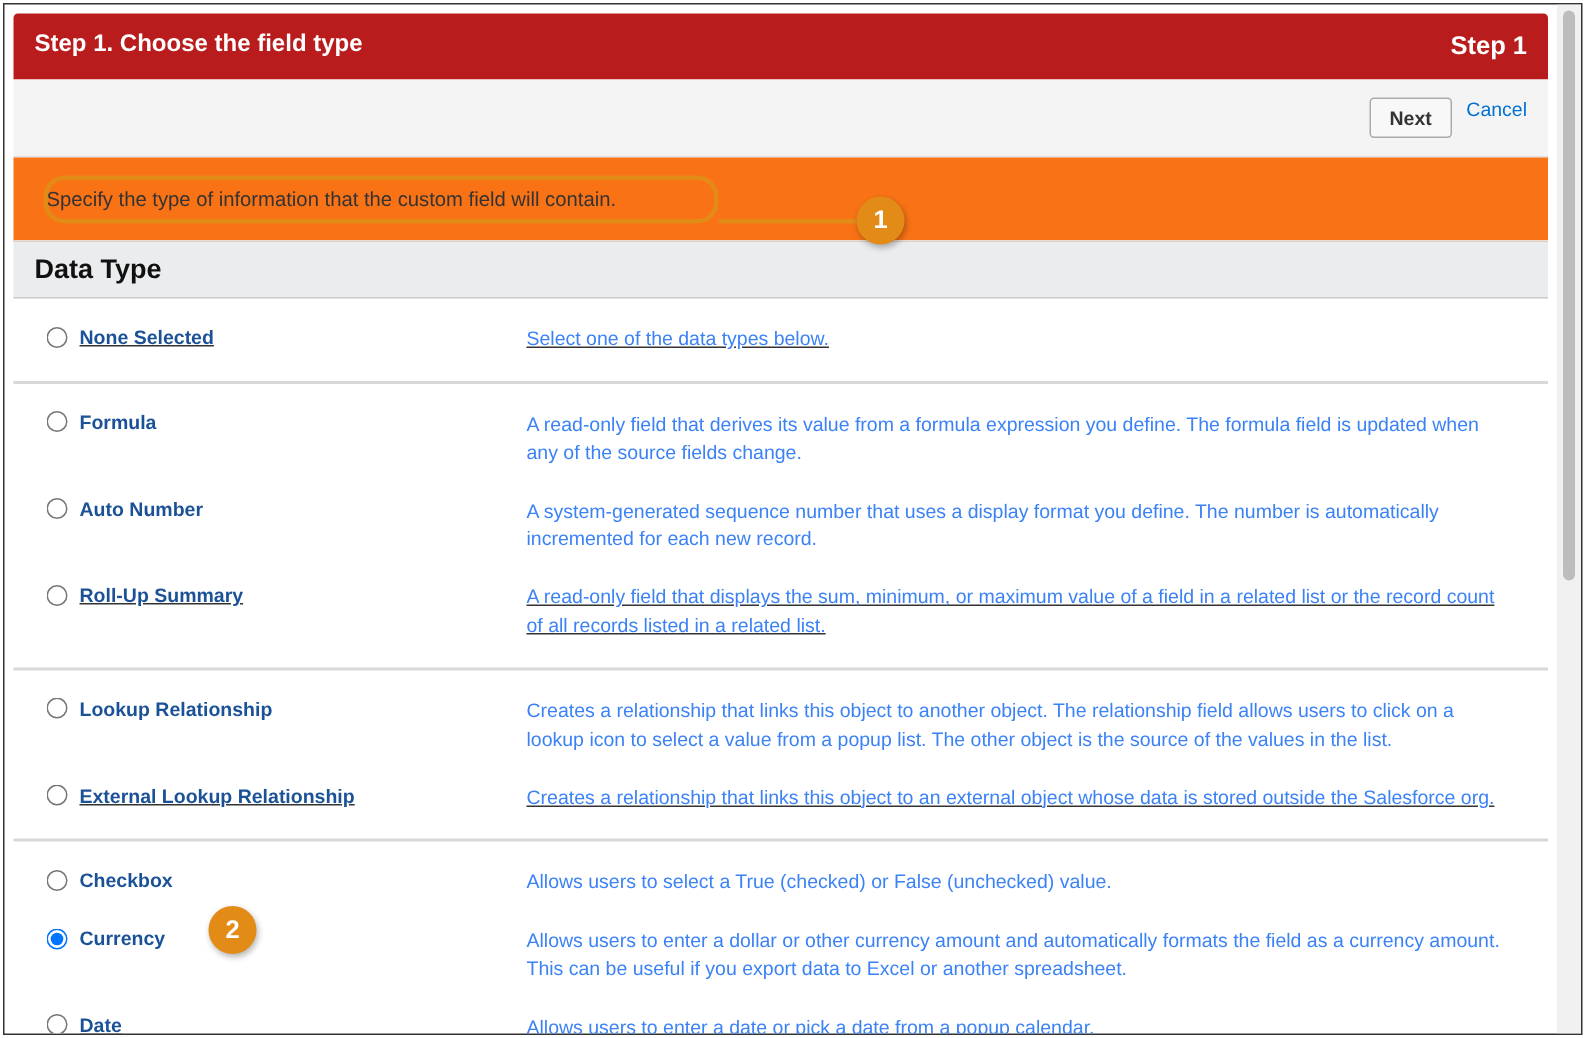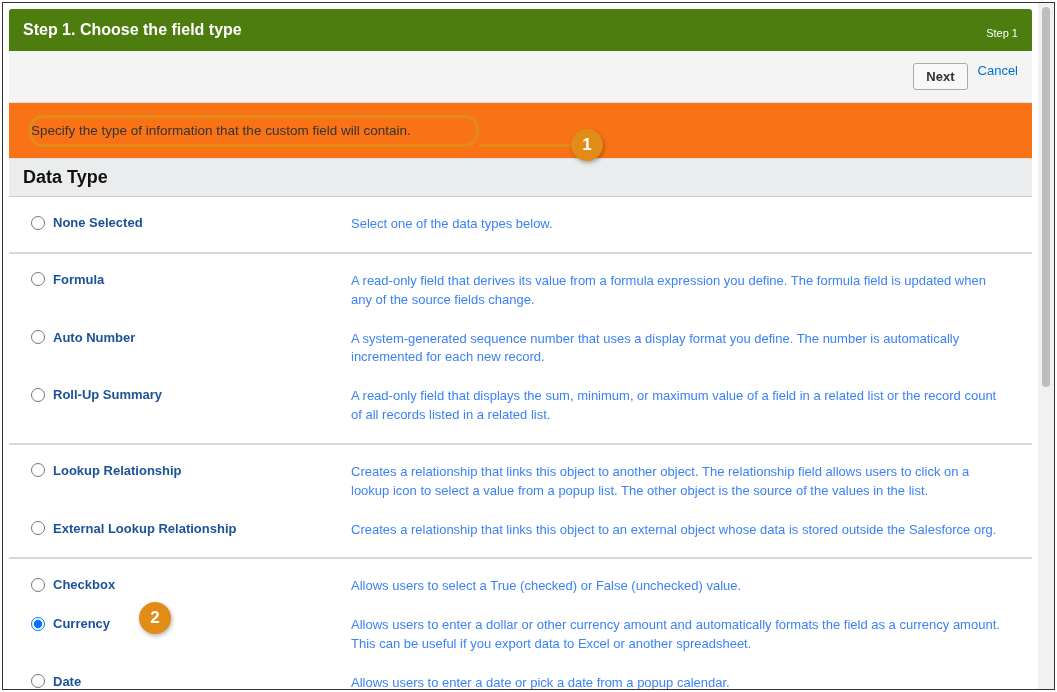--- a/index.html
+++ b/index.html
@@ -37,37 +37,37 @@
       height: 380px;
       background: #bdbdbd;
       border-radius: 4px;
     }
     .content-area {
       width: calc(100% - 16px);
       height: 100%;
       overflow: hidden;
     }
     .step-header {
-      background: #4d7c0f;
+      background: #b91c1c;
       color: #fff;
       padding: 12px 14px;
       display: flex;
       justify-content: space-between;
-      align-items: flex-end;
+      align-items: flex-start;
       margin: 6px 6px 0 6px;
       border-radius: 3px 3px 0 0;
       gap: 16px;
     }
     .step-title {
       font-weight: bold;
       font-size: 16px;
     }
     .step-indicator {
-      font-weight: normal;
-      font-size: 11px;
+      font-weight: bold;
+      font-size: 17px;
     }
     .action-bar {
       background: #f4f4f4;
       padding: 12px 14px;
       display: flex;
       justify-content: flex-end;
       align-items: flex-start;
       gap: 10px;
       margin: 0 6px;
       border-bottom: 1px solid #e0e0e0;
@@ -152,20 +152,21 @@
     .option-row {
       display: flex;
       align-items: flex-start;
       padding: 10px 14px 10px 22px;
     }
     .option-row:first-child {
       padding-top: 18px;
     }
     .option-row:last-child {
       padding-bottom: 18px;
+      text-decoration: underline;
     }
     .radio-cell {
       width: 320px;
       flex-shrink: 0;
       display: flex;
       align-items: center;
       gap: 8px;
     }
     .radio-cell input[type="radio"] {
       width: 14px;

